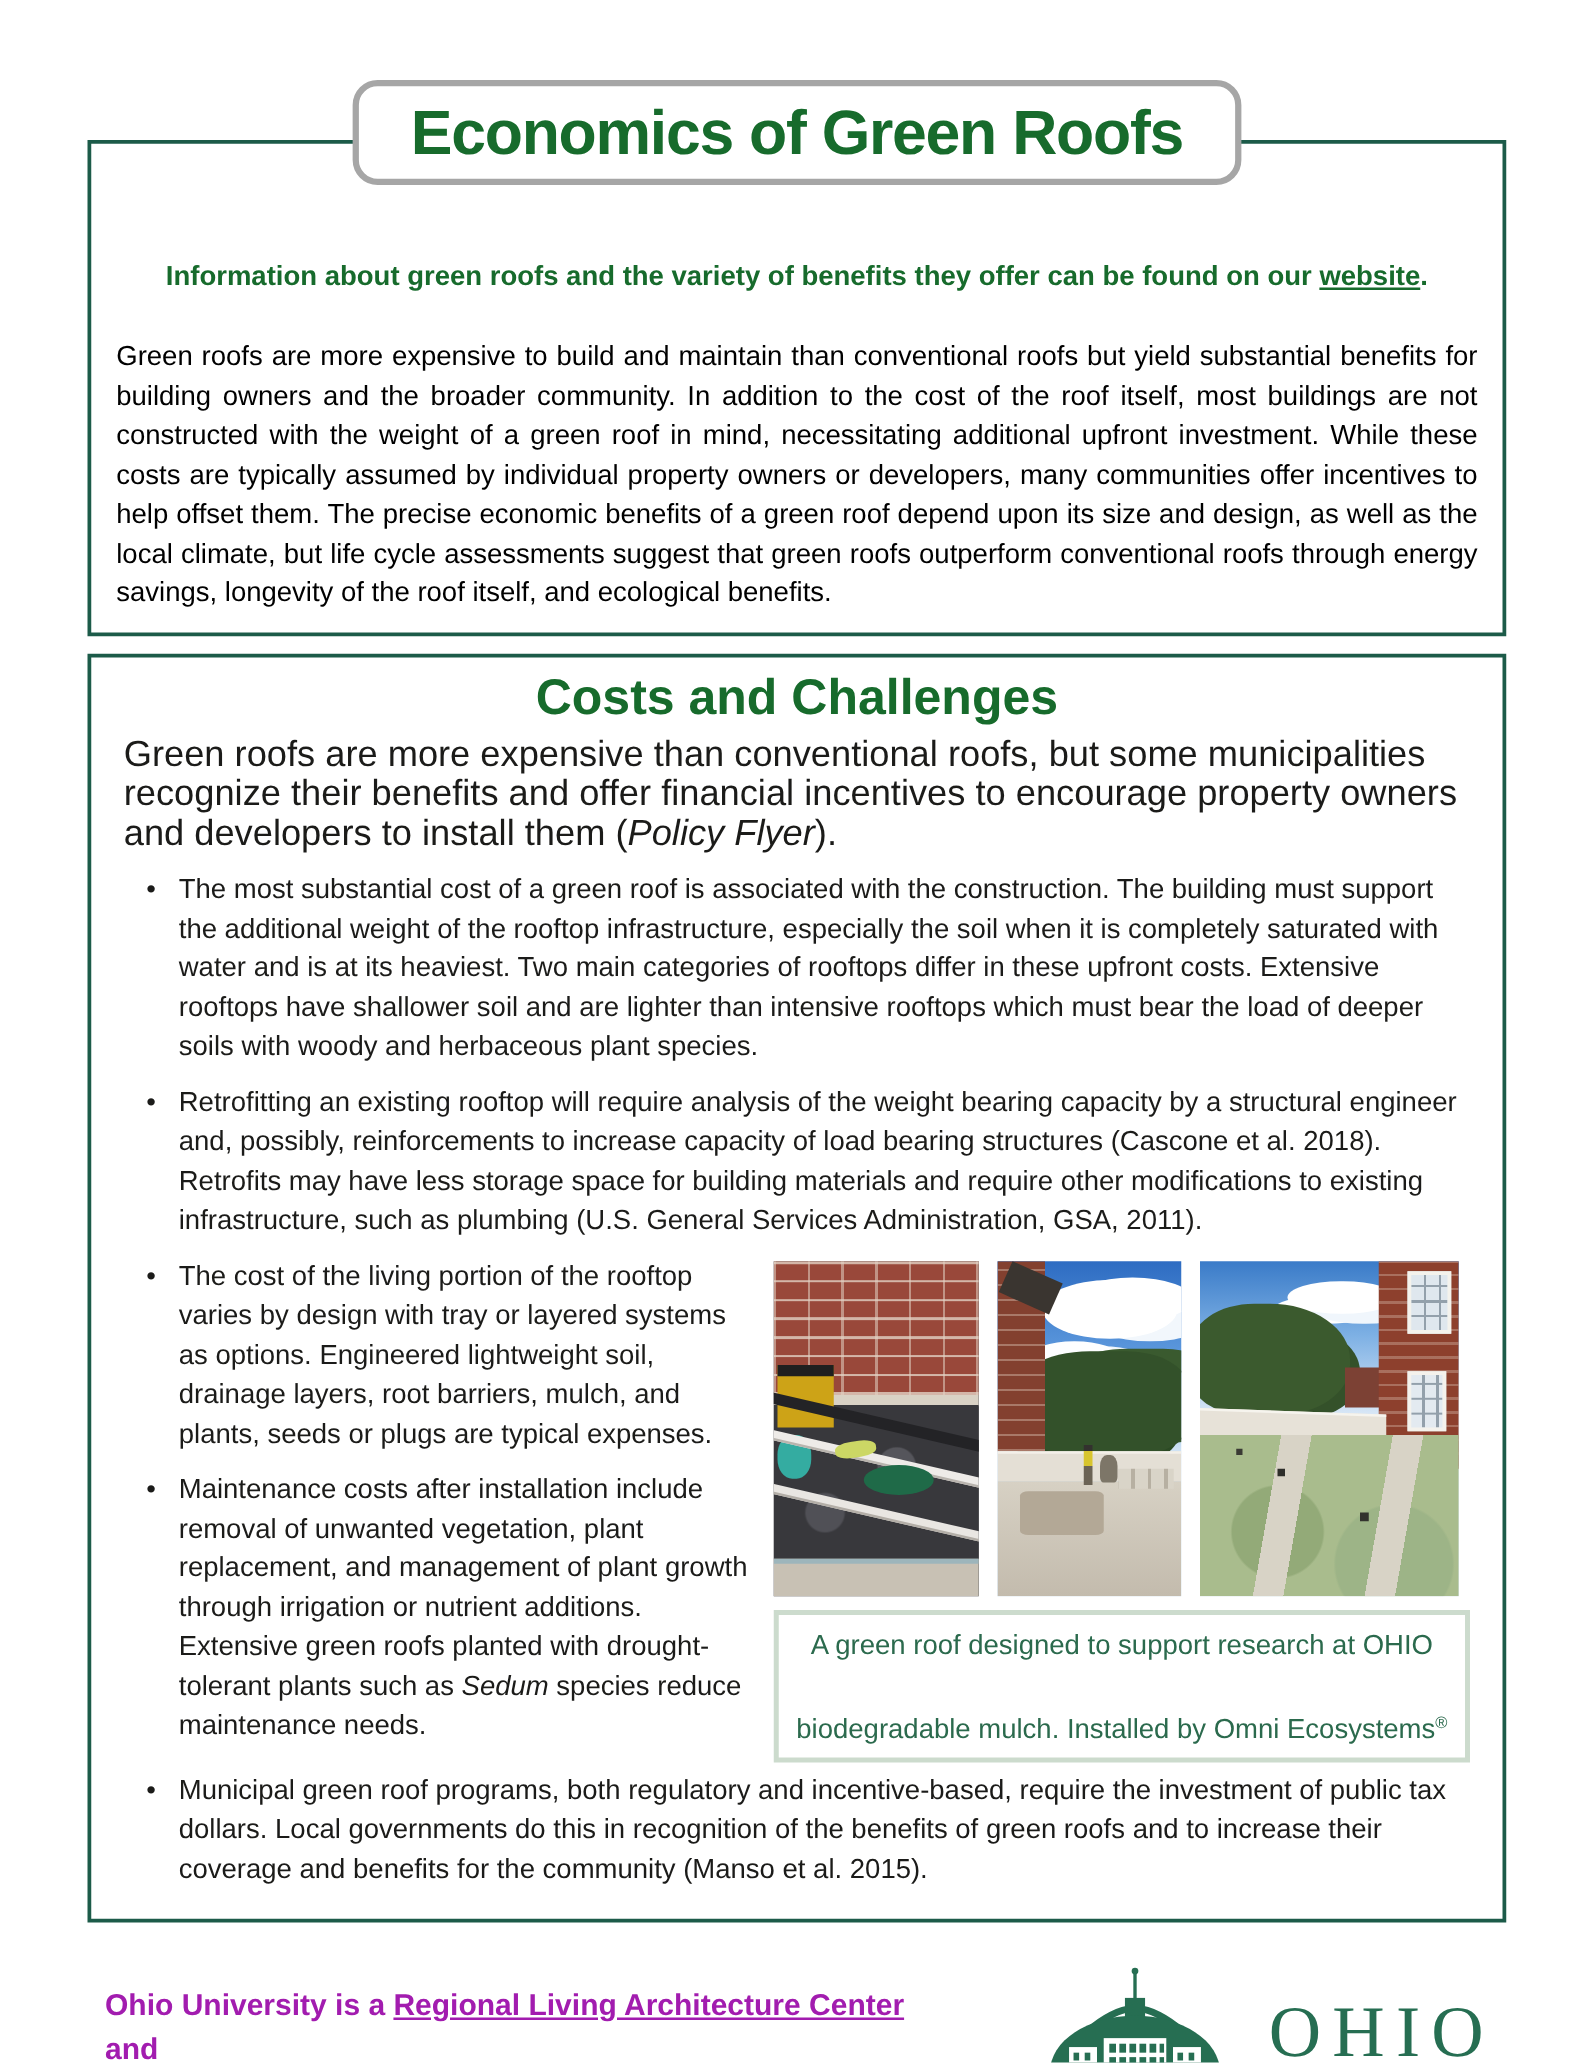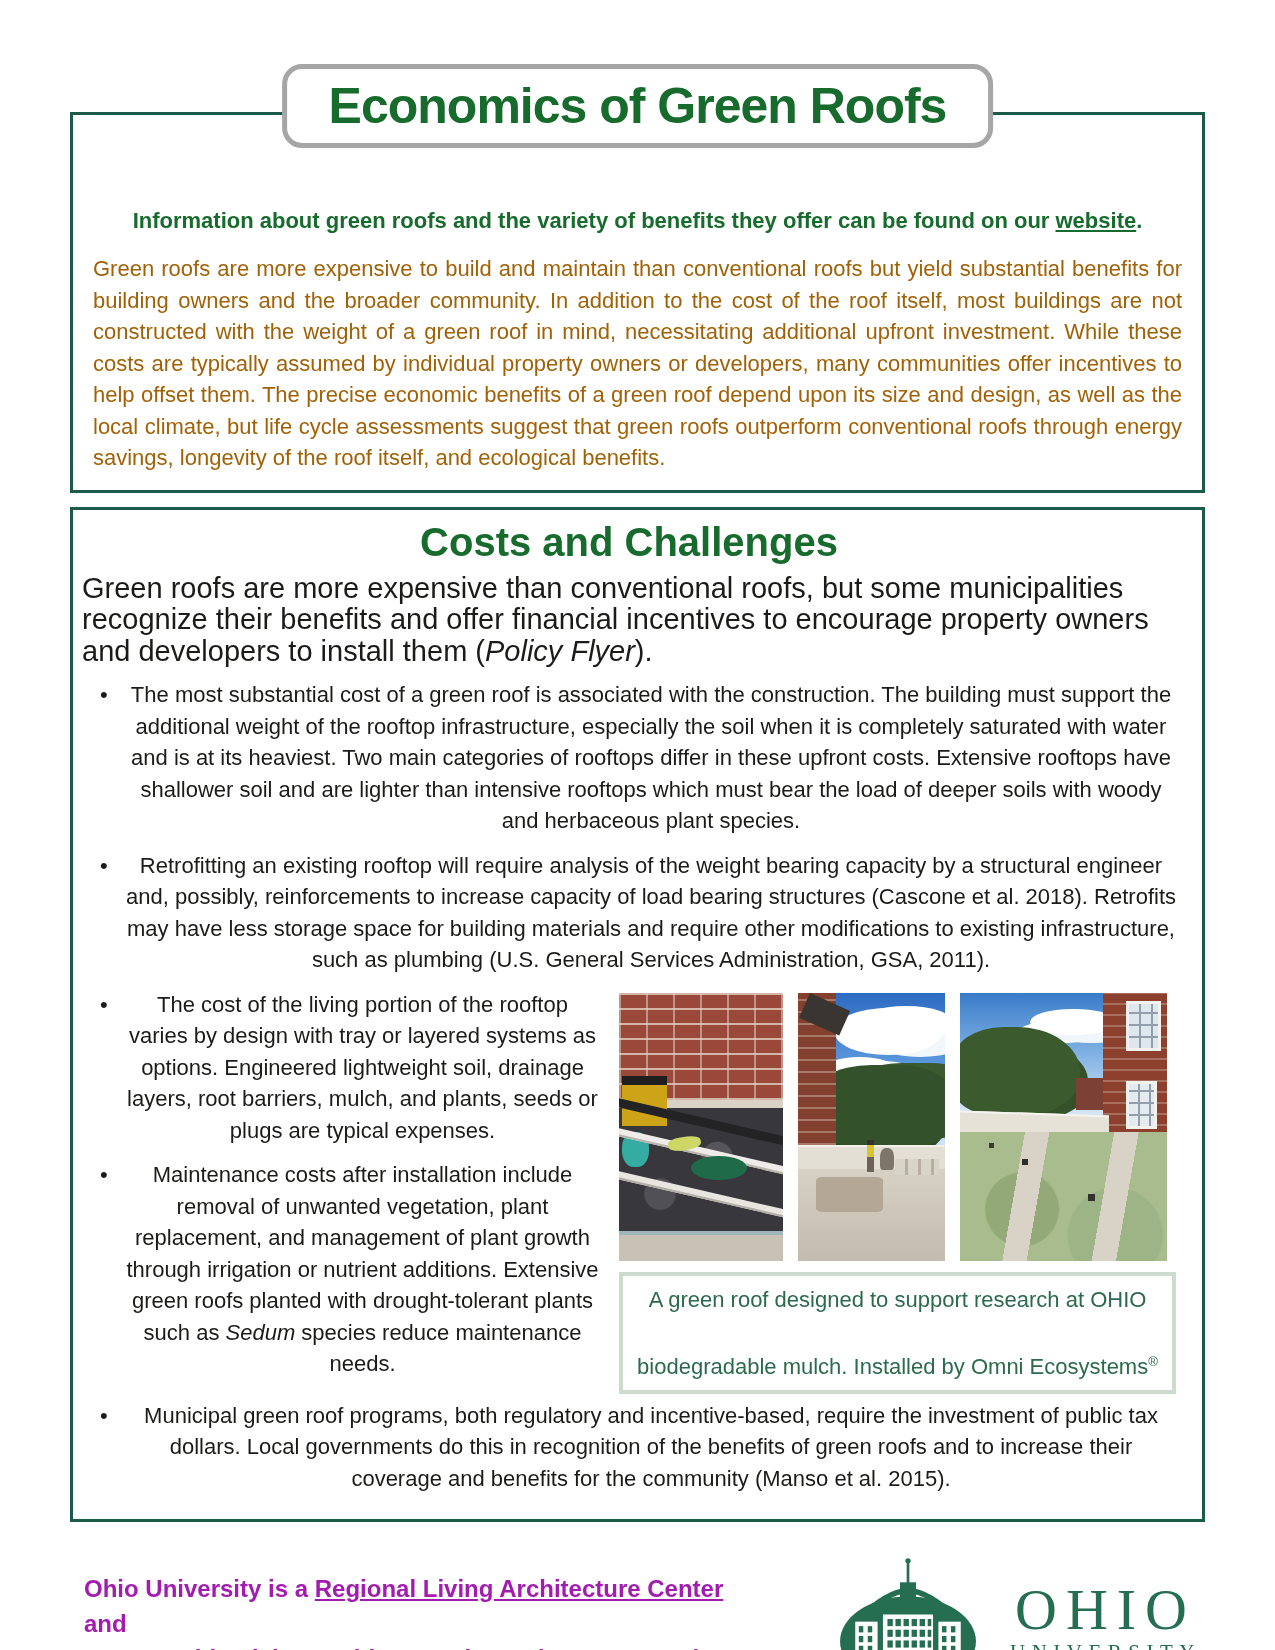--- a/index.html
+++ b/index.html
@@ -12,29 +12,29 @@
     background:#fff; border:5px solid #a6a6a6; border-radius:20px; padding:8px 42px;
     z-index:3; }
   .title-pill h1 { font-size:50px; font-weight:bold; color:#176b2c; white-space:nowrap;
     letter-spacing:-1px; }
 
   
   .box { border:3px solid #1c5b49; background:#fff; }
   .box-overview { margin-top:112px; padding:56px 20px 16px 20px; }
   .intro-green { text-align:center; color:#176b2c; font-weight:bold; font-size:22px; line-height:33px; }
   .intro-green .link { text-decoration:underline; cursor:pointer; }
-  .overview-para { margin-top:16px; font-size:22px; line-height:31.5px; text-align:justify; color:#a16207; }
-
-  .box-costs { margin-top:14px; padding:8px 26px 12px 9px; }
+  .overview-para { margin-top:32px; font-size:22px; line-height:31.5px; text-align:justify; color:#000000; }
+
+  .box-costs { margin-top:14px; padding:8px 26px 12px 26px; }
   .costs-heading { text-align:center; font-size:40px; font-weight:bold; color:#176b2c; margin:2px 0 8px 0; }
   .costs-intro { font-size:29px; line-height:31.5px; }
   .costs-intro em { font-style:italic; }
 
   ul.bullets { list-style:none; margin-top:12px; }
-  ul.bullets li { position:relative; padding-left:44px; font-size:22px; line-height:31.5px; margin-bottom:13px;text-align:center; }
+  ul.bullets li { position:relative; padding-left:44px; font-size:22px; line-height:31.5px; margin-bottom:13px; }
   ul.bullets li::before { content:"\2022"; position:absolute; left:18px; top:0; font-size:22px; }
   ul.bullets li em { font-style:italic; }
   ul.bullets-bottom { clear:right; margin-top:2px; }
 
   
   .figure { float:right; width:557px; margin:4px 0 6px 20px; }
   .photos { display:flex; gap:15px; height:268px; }
   .photo { position:relative; overflow:hidden; flex:none; }
   .photo > div { position:absolute; }
 

